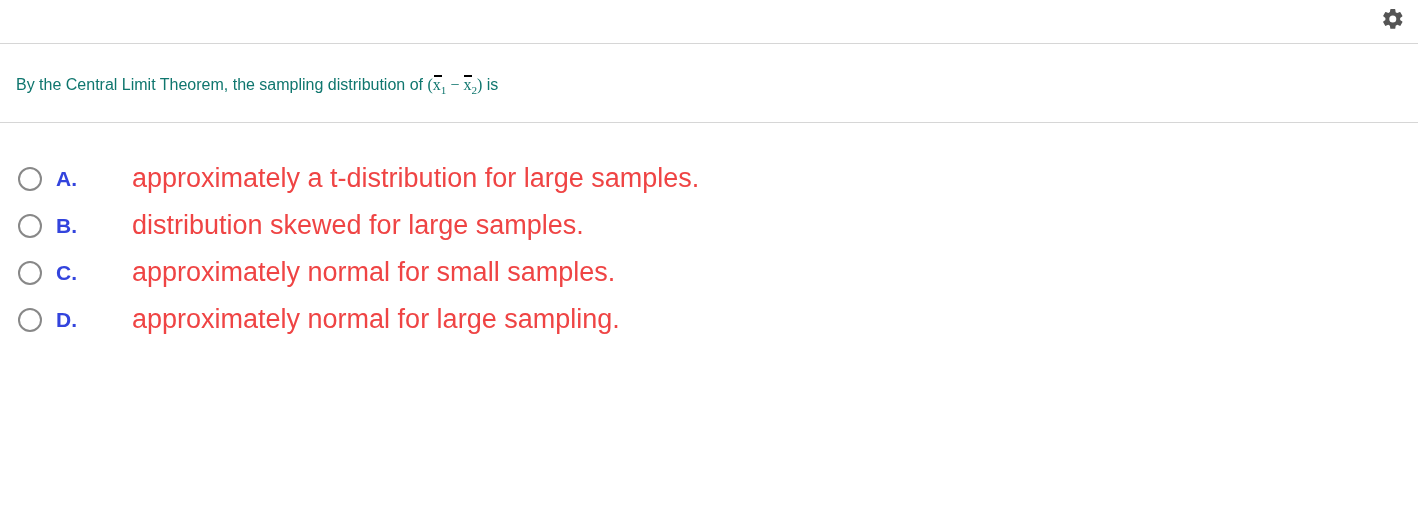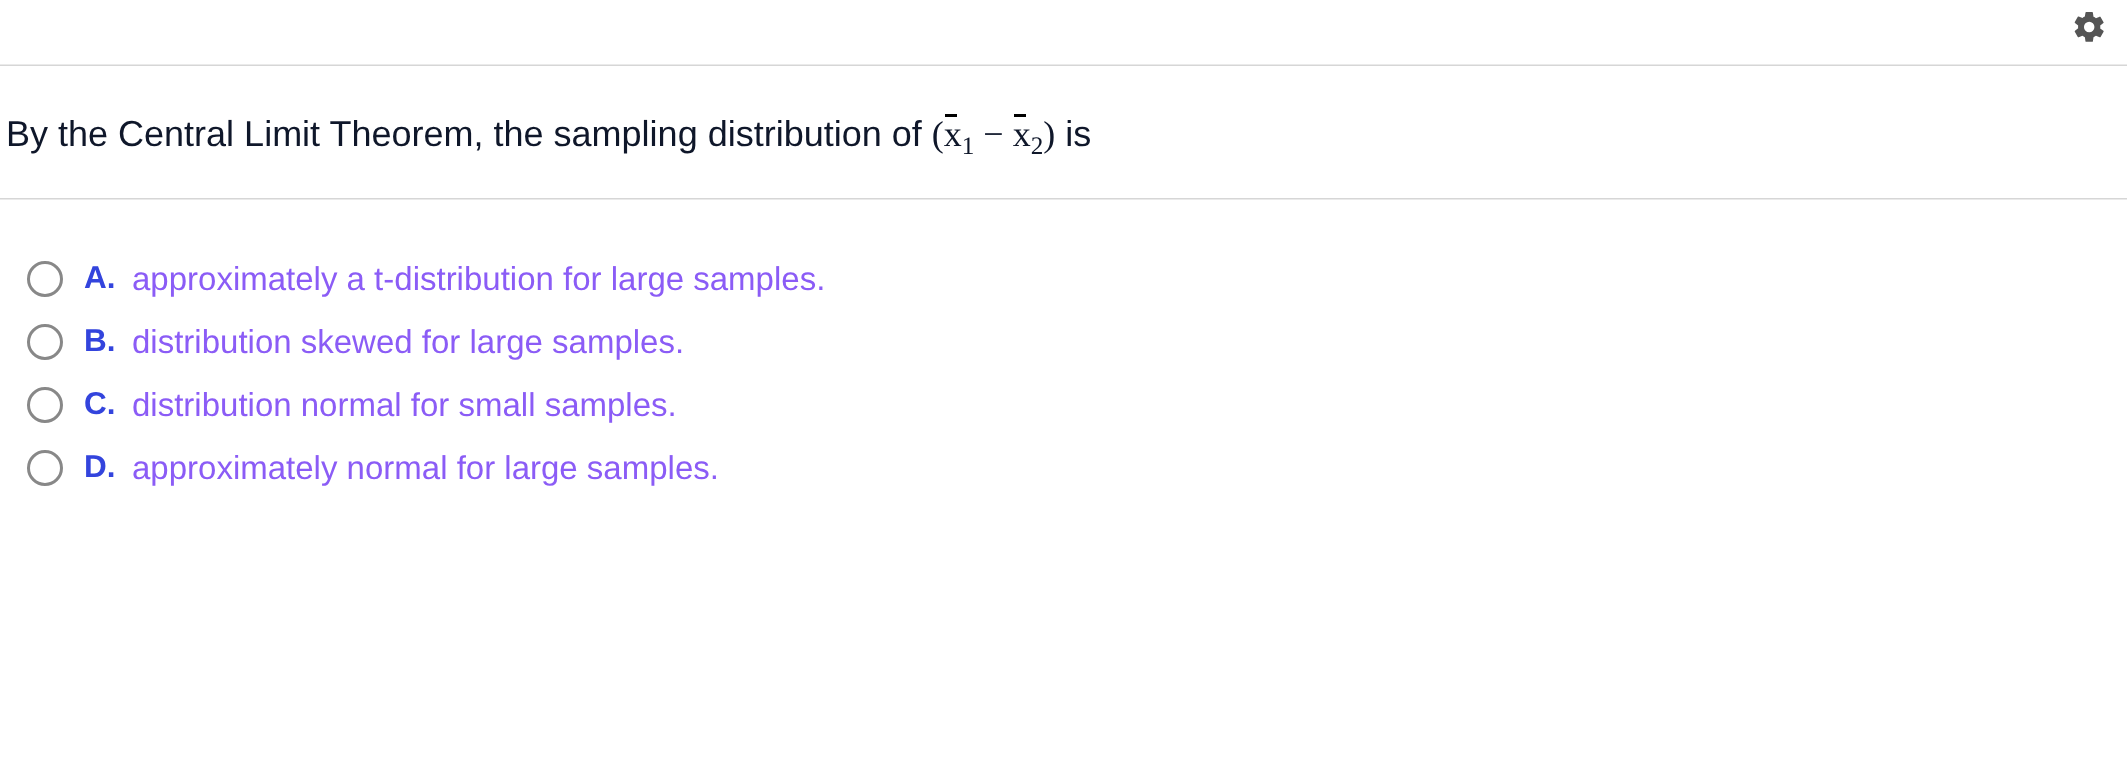--- a/index.html
+++ b/index.html
@@ -35,24 +35,24 @@
       align-items: center;
       justify-content: center;
       cursor: pointer;
     }
     .gear-btn svg {
       width: 24px;
       height: 24px;
       fill: #555;
     }
     .question-section {
-      padding: 32px 12px 28px 4px;
+      padding: 32px 12px 28px 16px;
       border-bottom: 1px solid #d6d6d6;
-      font-size: 24px;
-      color: #0f172a;
+      font-size: 16px;
+      color: #0f766e;
     }
     .math {
       font-family: 'Times New Roman', serif;
     }
     .xbar {
       position: relative;
       display: inline-block;
       font-style: normal;
     }
     .xbar::before {
@@ -86,22 +86,23 @@
       flex-shrink: 0;
       margin-right: 14px;
     }
     .option-letter {
       font-weight: bold;
       color: #3344dd;
       width: 32px;
       font-size: 21px;
     }
     .option-text {
-      font-size: 22px;
-      color: #8b5cf6;
+      font-size: 27px;
+      color: #ef4444;
+      margin-left: 44px;
     }
   </style>
 </head>
 <body>
 
 <div class="container">
 
   <div class="top-bar">
     <div class="gear-btn">
       <span>
@@ -125,22 +126,22 @@
       <div class="option-text">approximately a t-distribution for large samples.</div>
     </div>
     <div class="option-row">
       <div class="radio"></div>
       <div class="option-letter">B.</div>
       <div class="option-text">distribution skewed for large samples.</div>
     </div>
     <div class="option-row">
       <div class="radio"></div>
       <div class="option-letter">C.</div>
-      <div class="option-text">distribution normal for small samples.</div>
+      <div class="option-text">approximately normal for small samples.</div>
     </div>
     <div class="option-row">
       <div class="radio"></div>
       <div class="option-letter">D.</div>
-      <div class="option-text">approximately normal for large samples.</div>
+      <div class="option-text">approximately normal for large sampling.</div>
     </div>
   </div>
 
 </div>
 
 </body></html>

